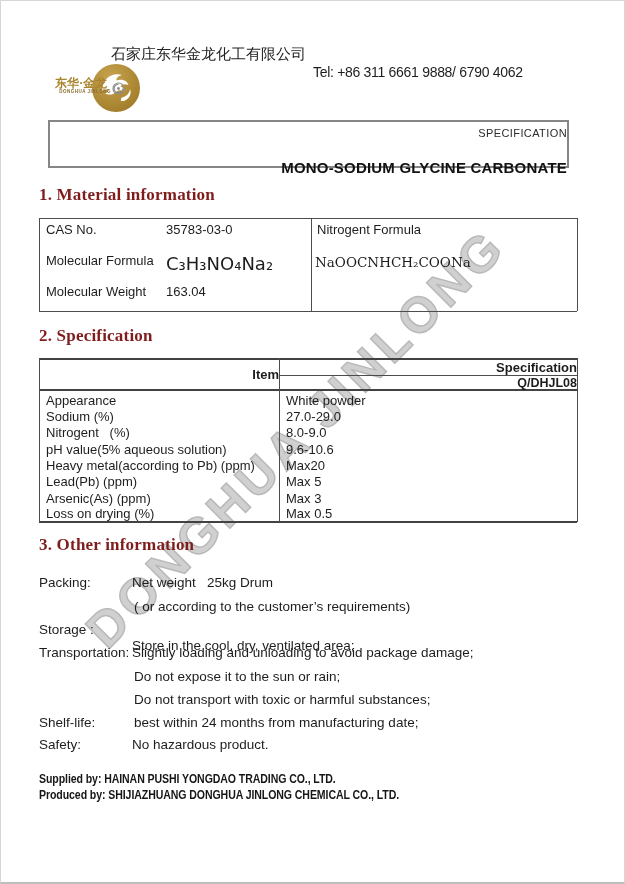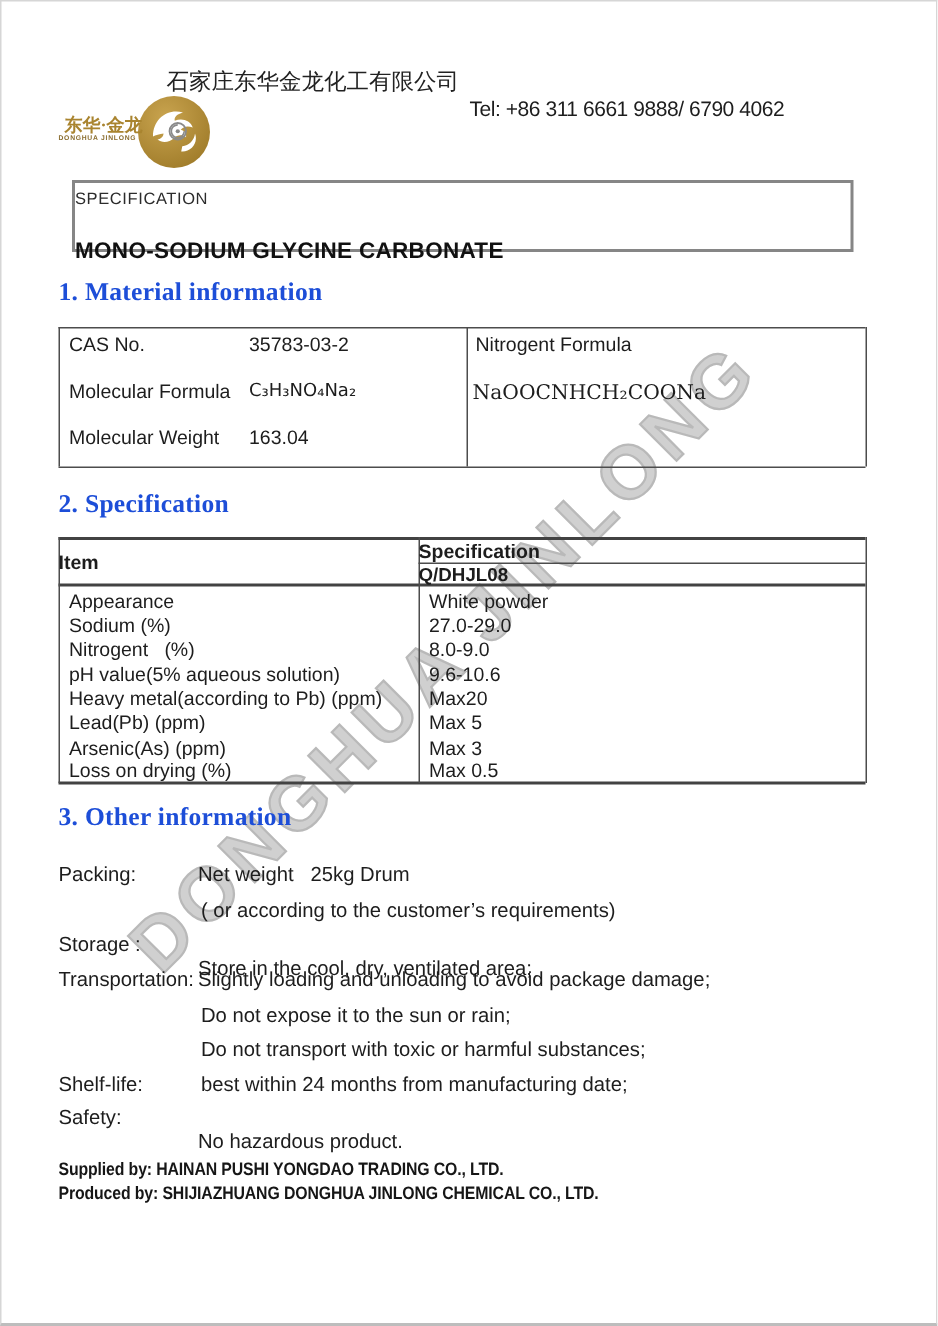--- a/index.html
+++ b/index.html
@@ -5,27 +5,27 @@
   html,body{margin:0;padding:0;background:#fff;}
   #page{
     position:relative;width:625px;height:884px;background:#ffffff;overflow:hidden;
     font-family:"Liberation Sans",sans-serif;color:#1d1d1d;
     border:1px solid #d6d6d6;border-bottom:2px solid #bdbdbd;box-sizing:border-box;
   }
   .abs{position:absolute;white-space:pre;}
   .t13{font-size:13px;}
   .t135{font-size:13.5px;}
   .bold{font-weight:bold;}
-  .center{text-align:left;}
+  .center{text-align:right;}
   .hline{position:absolute;height:1px;background:#4c4c4c;}
   .hline2{position:absolute;height:2px;background:#424242;}
   .vline{position:absolute;width:1px;background:#4c4c4c;}
   .serif{font-family:"Liberation Serif",serif;}
-  .heading{font-family:"Liberation Serif",serif;font-weight:bold;font-size:17px;color:#1d4ed8;letter-spacing:.2px;}
-  .formula-sans{font-family:"DejaVu Sans",sans-serif;font-size:12px;}
+  .heading{font-family:"Liberation Serif",serif;font-weight:bold;font-size:17px;color:#7f1d1d;letter-spacing:.2px;}
+  .formula-sans{font-family:"DejaVu Sans",sans-serif;font-size:18px;}
   .formula-serif{font-family:"DejaVu Serif",serif;font-size:13.5px;}
   #watermark{
     position:absolute;left:295px;top:437px;
     transform:translate(-50%,-50%) rotate(-45deg);
     font-family:"Liberation Sans",sans-serif;font-weight:bold;font-size:50px;
     letter-spacing:5px;color:#cbcbcb;-webkit-text-stroke:1.5px #b2b2b2;
     opacity:.9;z-index:0;white-space:nowrap;
   }
   .fg{z-index:1;}
   #title-box{
@@ -80,21 +80,21 @@
 
   <div class="abs fg heading" style="left:38px;top:184px;">1. Material information</div>
 
   <div class="hline fg" style="left:38px;top:217px;width:538px;"></div>
   <div class="hline fg" style="left:38px;top:310px;width:538px;"></div>
   <div class="vline fg" style="left:38px;top:217px;height:93px;"></div>
   <div class="vline fg" style="left:576px;top:217px;height:93px;"></div>
   <div class="vline fg" style="left:310px;top:217px;height:93px;"></div>
 
   <div class="abs fg t13" style="left:45px;top:221px;text-align:right;">CAS No.</div>
-  <div class="abs fg t13" style="left:165px;top:221px;">35783-03-2</div>
+  <div class="abs fg t13" style="left:165px;top:221px;">35783-03-0</div>
   <div class="abs fg t13" style="left:45px;top:252px;">Molecular Formula</div>
   <div class="abs fg formula-sans" style="left:165px;top:252px;">C₃H₃NO₄Na₂</div>
   <div class="abs fg t13" style="left:45px;top:283px;">Molecular Weight</div>
   <div class="abs fg t13" style="left:165px;top:283px;">163.04</div>
   <div class="abs fg t13" style="left:316px;top:221px;">Nitrogent Formula</div>
   <div class="abs fg formula-serif" style="left:314px;top:253px;">NaOOCNHCH₂COONa</div>
 
   <div class="abs fg heading" style="left:38px;top:325px;">2. Specification</div>
 
   <div class="hline2 fg" style="left:38px;top:357px;width:538px;"></div>
@@ -133,18 +133,18 @@
   <div class="abs fg t135" style="left:133px;top:598px;">( or according to the customer’s requirements)</div>
   <div class="abs fg t135" style="left:38px;top:621px;">Storage :</div>
   <div class="abs fg t135" style="left:131px;top:637px;">Store in the cool, dry, ventilated area;</div>
   <div class="abs fg t135" style="left:38px;top:644px;">Transportation:</div>
   <div class="abs fg t135" style="left:131px;top:644px;">Slightly loading and unloading to avoid package damage;</div>
   <div class="abs fg t135" style="left:133px;top:668px;">Do not expose it to the sun or rain;</div>
   <div class="abs fg t135" style="left:133px;top:691px;">Do not transport with toxic or harmful substances;</div>
   <div class="abs fg t135" style="left:38px;top:714px;">Shelf-life:</div>
   <div class="abs fg t135" style="left:133px;top:714px;">best within 24 months from manufacturing date;</div>
   <div class="abs fg t135" style="left:38px;top:736px;">Safety:</div>
-  <div class="abs fg t135" style="left:131px;top:736px;margin-top:16px;">No hazardous product.</div>
+  <div class="abs fg t135" style="left:131px;top:736px;">No hazardous product.</div>
 
   <div class="abs fg footline" style="left:38px;top:771px;">Supplied by: HAINAN PUSHI YONGDAO TRADING CO., LTD.</div>
   <div class="abs fg footline" style="left:38px;top:787px;">Produced by: SHIJIAZHUANG DONGHUA JINLONG CHEMICAL CO., LTD.</div>
 
 </div>
 
 </body></html>

